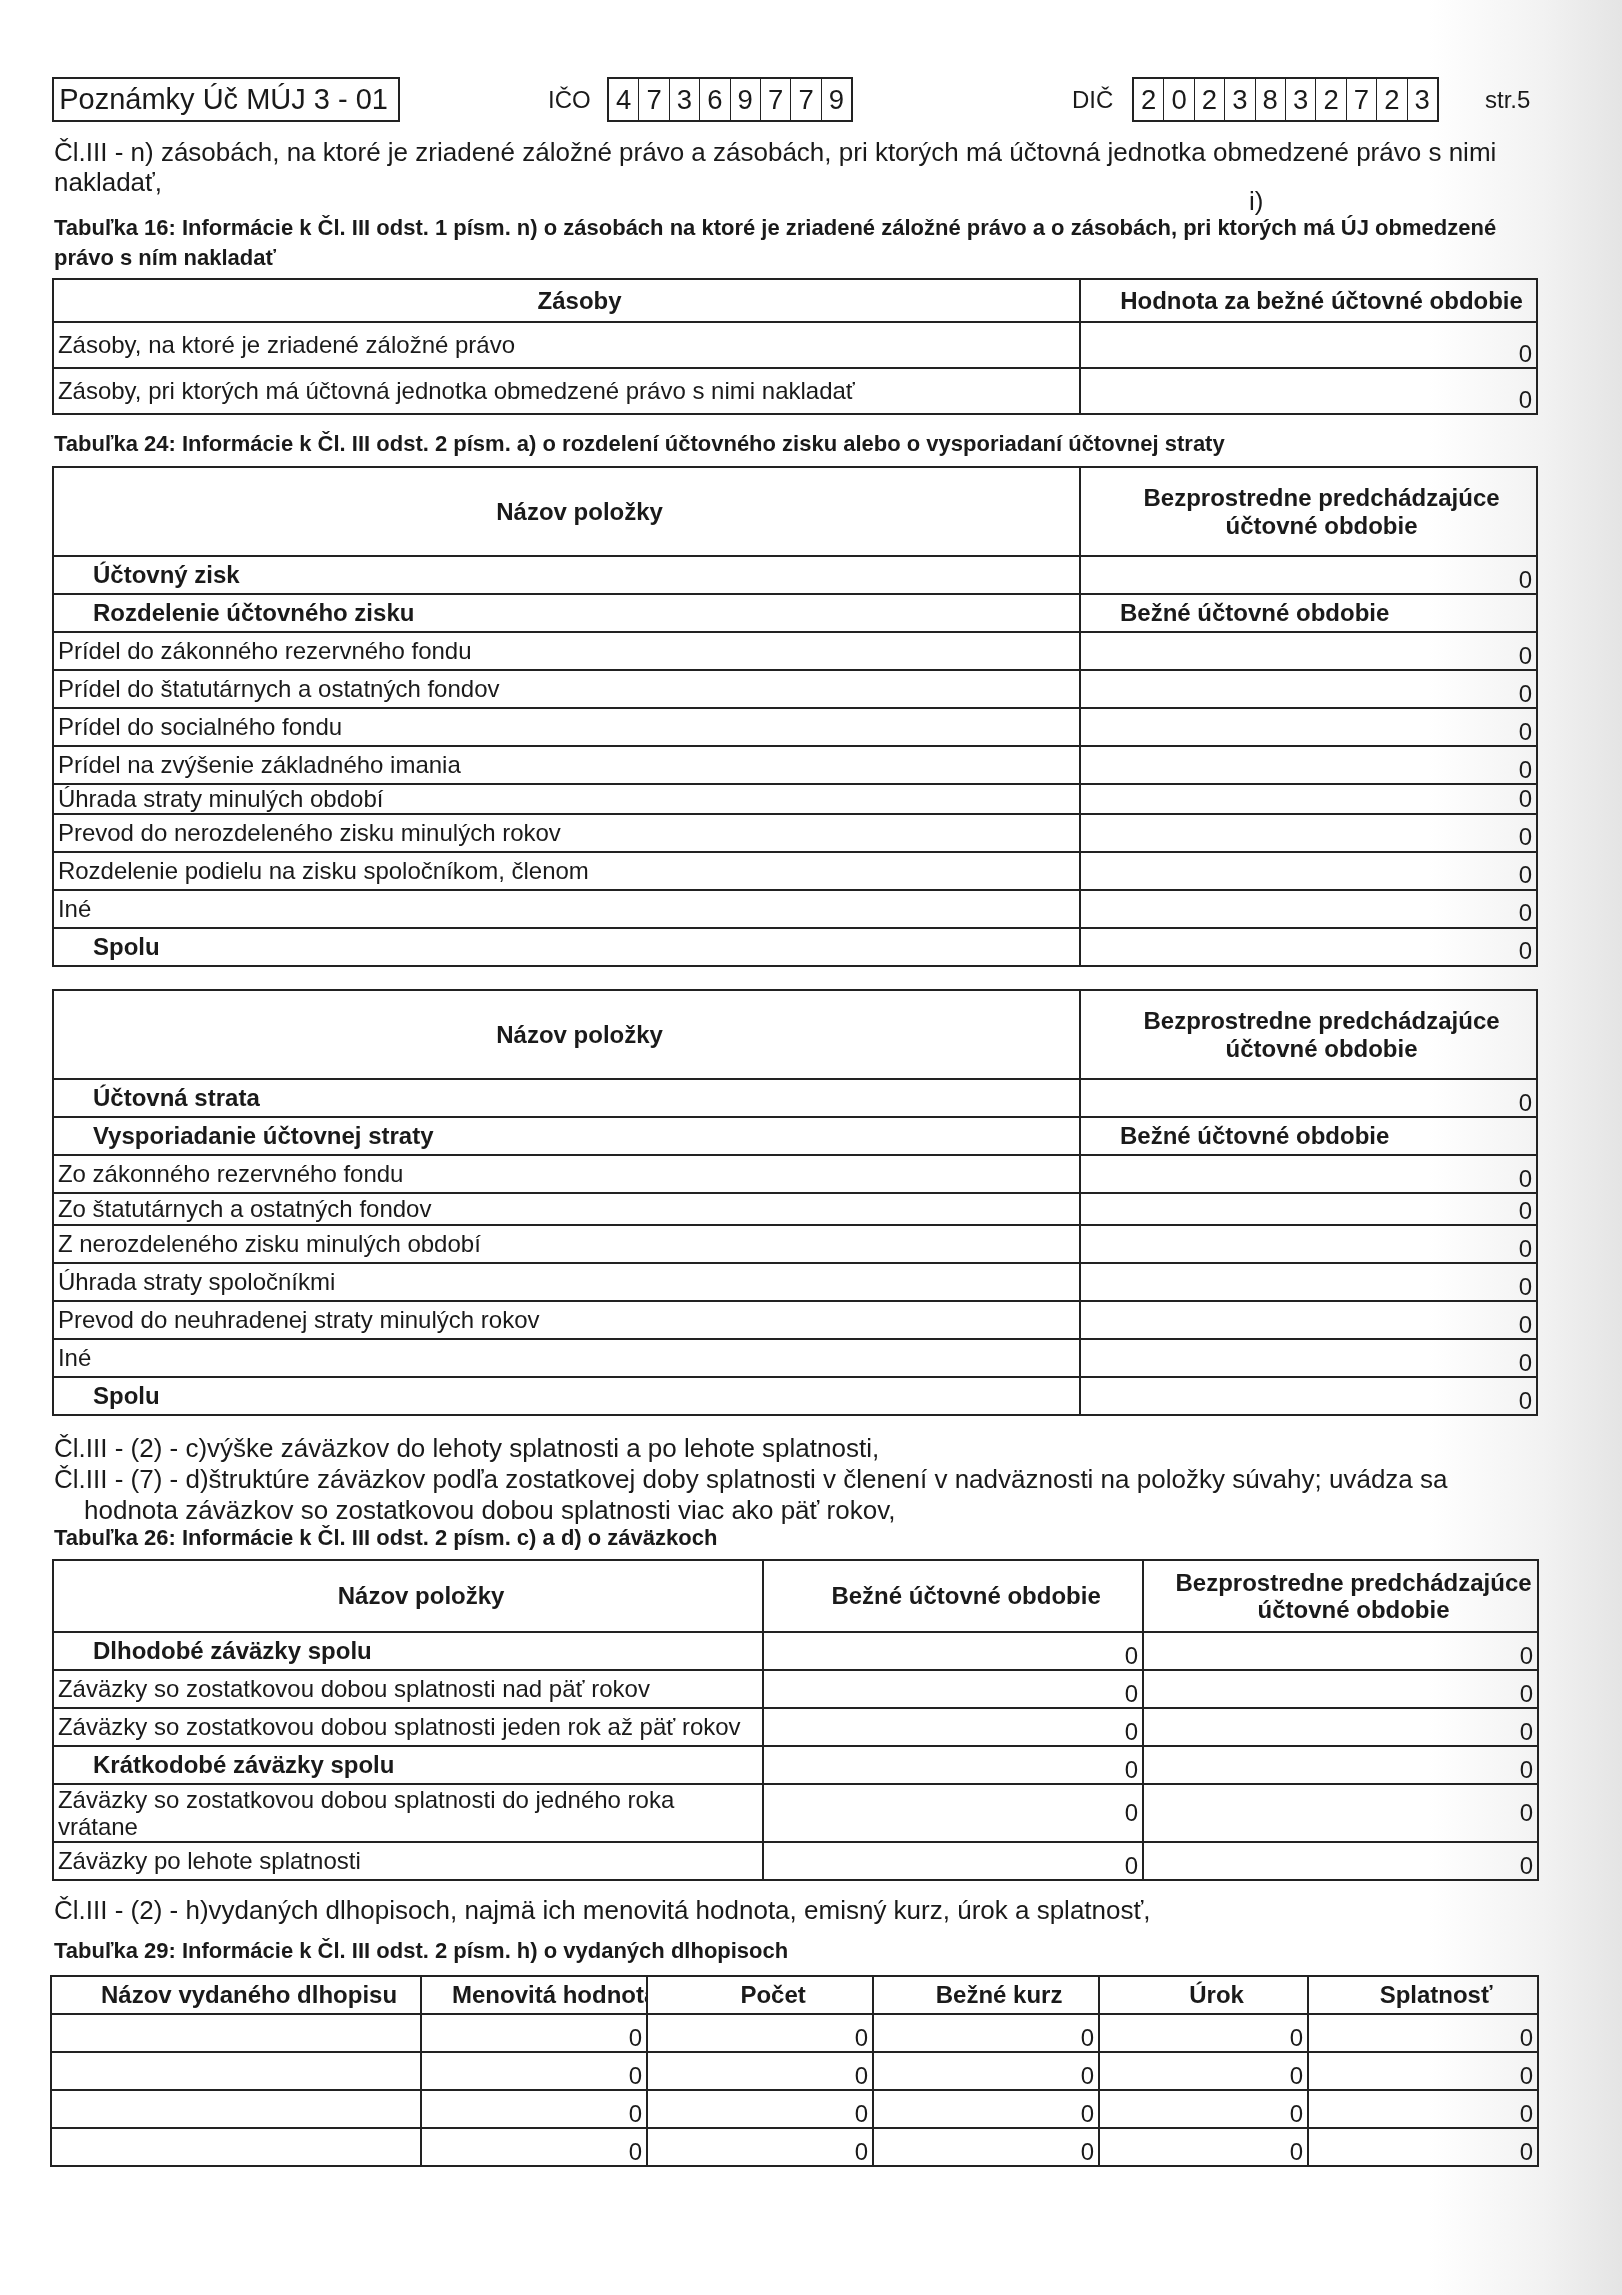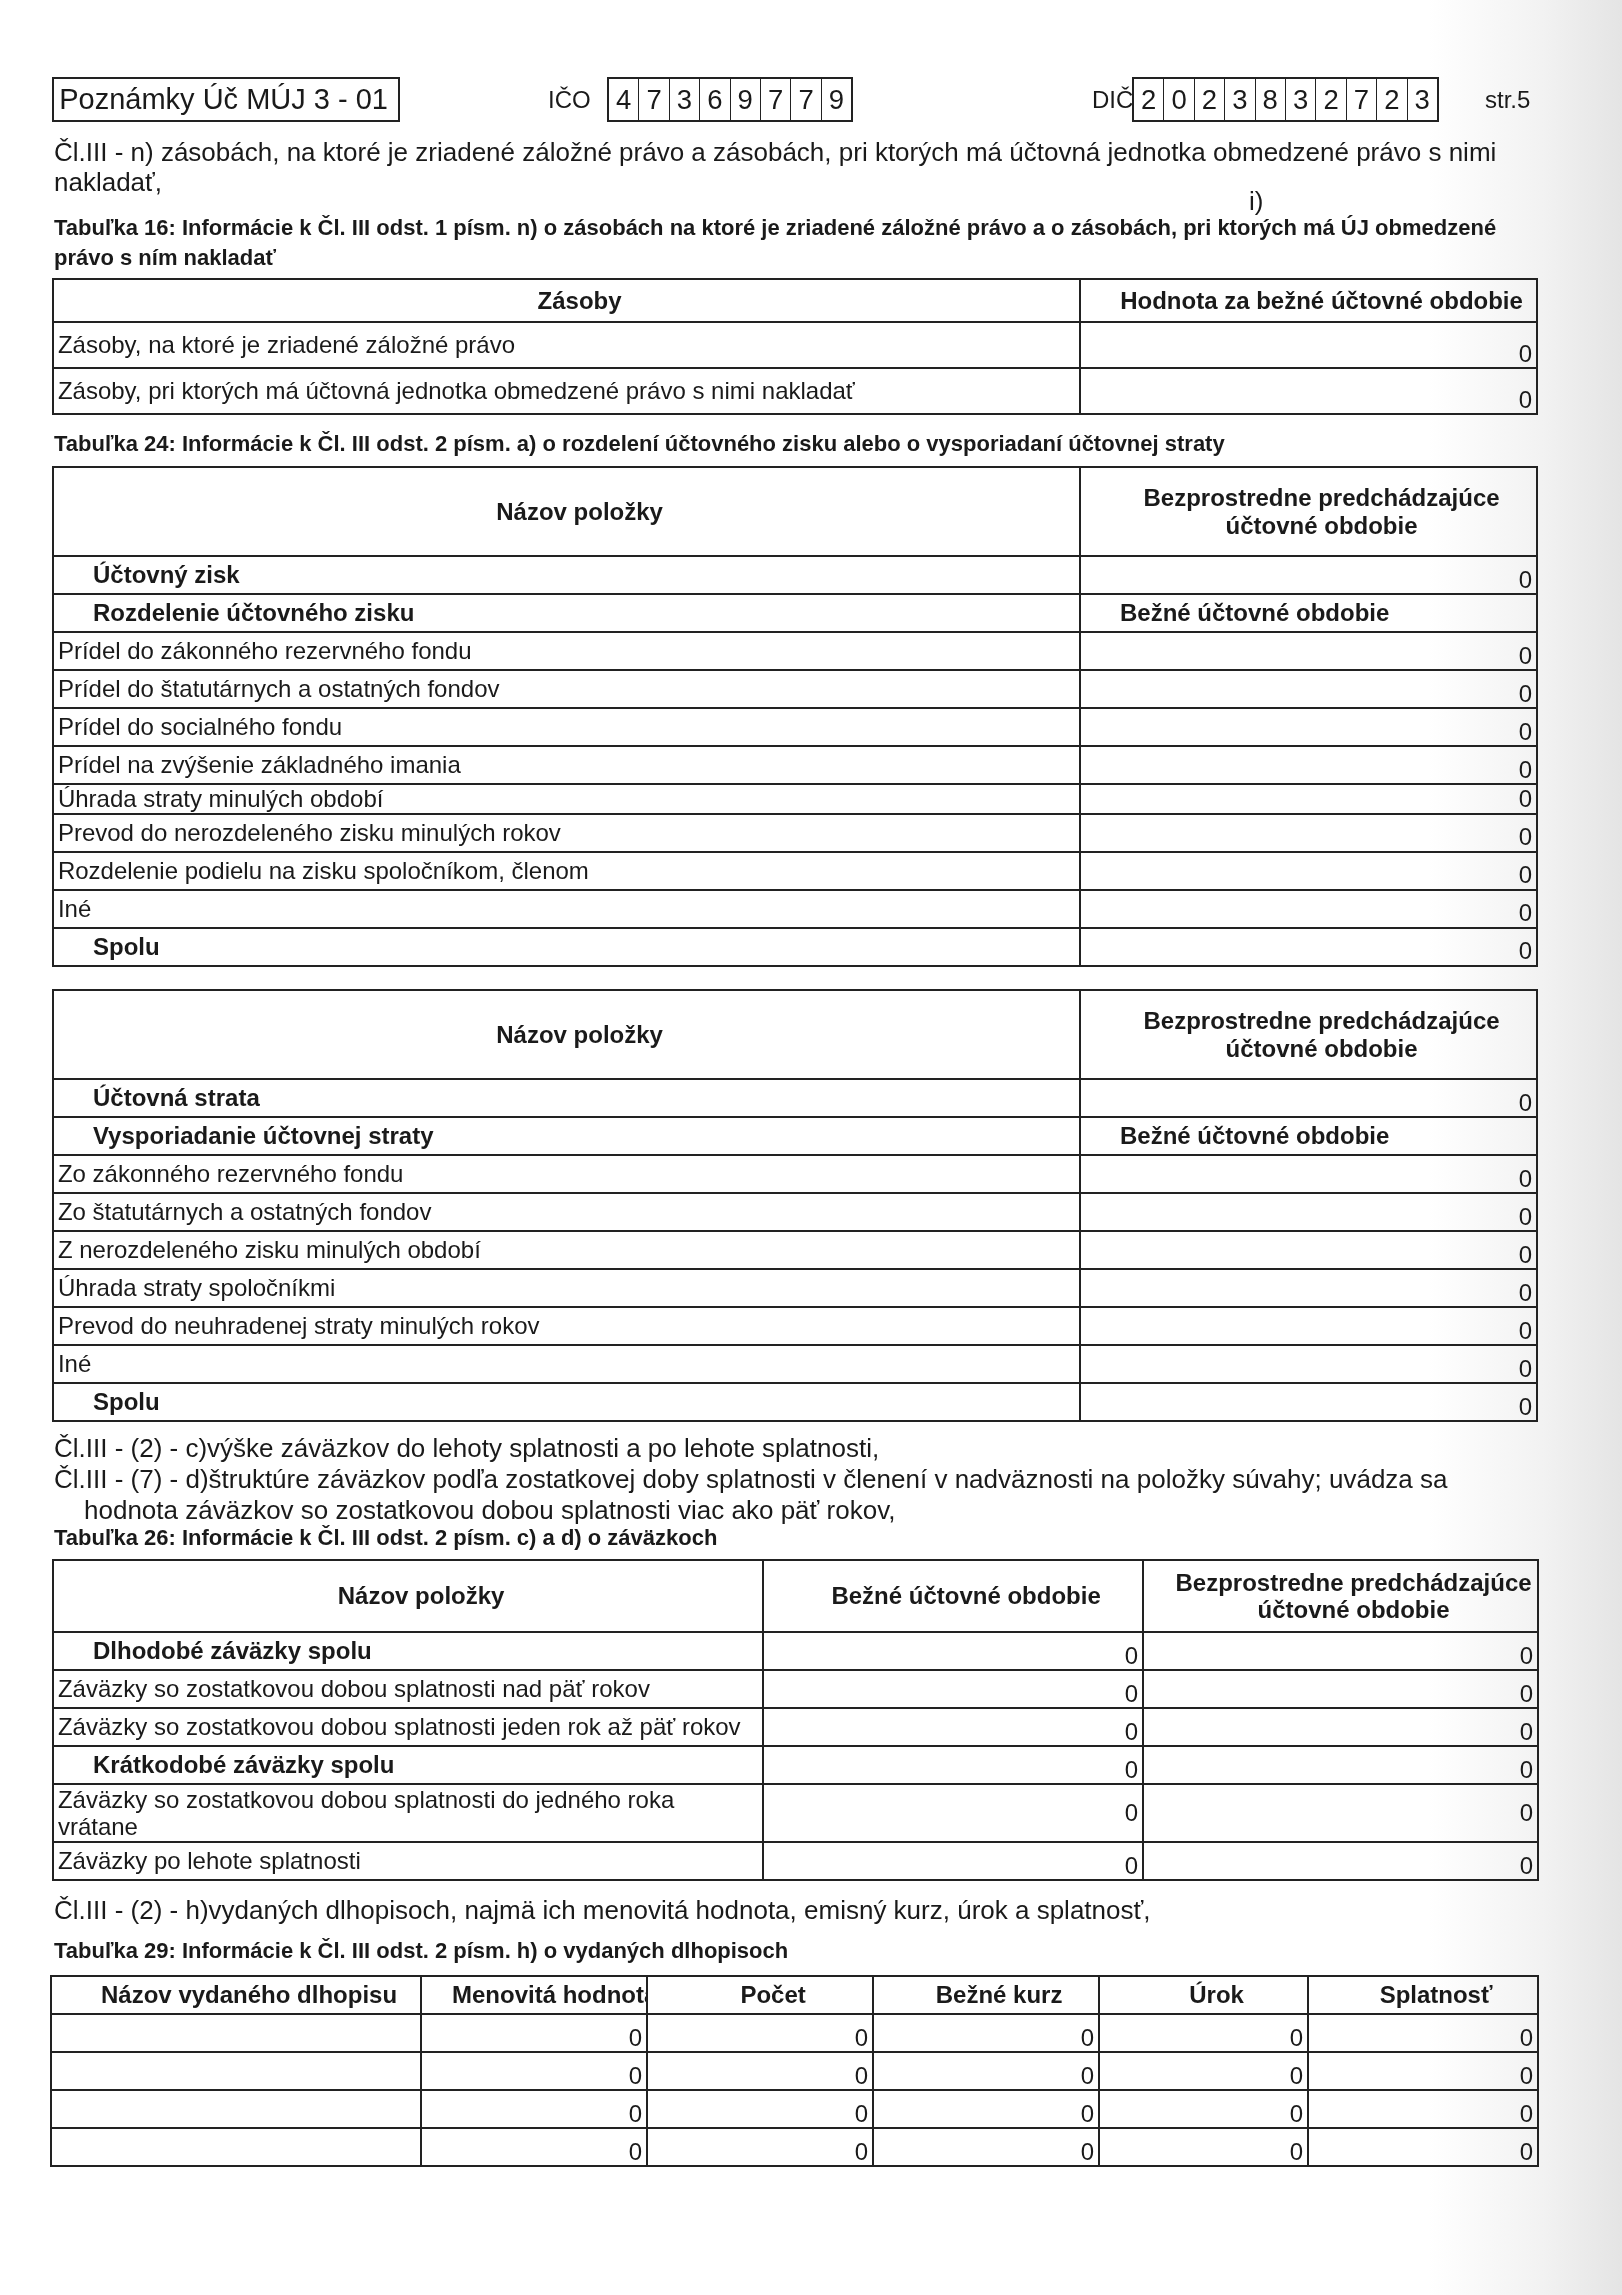--- a/index.html
+++ b/index.html
@@ -35,21 +35,21 @@
   <div class="abs digits" style="left:607px; top:77px;">
     <span>4</span>
     <span>7</span>
     <span>3</span>
     <span>6</span>
     <span>9</span>
     <span>7</span>
     <span>7</span>
     <span>9</span>
   </div>
-  <div class="abs lbl" style="left:1072px; top:79px;margin-left:20px;">DIČ</div>
+  <div class="abs lbl" style="left:1072px; top:79px;">DIČ</div>
   <div class="abs digits" style="left:1132px; top:77px;">
     <span>2</span>
     <span>0</span>
     <span>2</span>
     <span>3</span>
     <span>8</span>
     <span>3</span>
     <span>2</span>
     <span>7</span>
     <span>2</span>
@@ -156,21 +156,21 @@
       <td class="num">0</td>
     </tr>
     <tr style="height:38px">
       <td class="b">Vysporiadanie účtovnej straty</td>
       <td class="b">Bežné účtovné obdobie</td>
     </tr>
     <tr style="height:38px">
           <td>Zo zákonného rezervného fondu</td>
           <td class="num">0</td>
         </tr>
-    <tr style="height:38px">
+    <tr style="height:32px">
           <td>Zo štatutárnych a ostatných fondov</td>
           <td class="num">0</td>
         </tr>
     <tr style="height:38px">
           <td>Z nerozdeleného zisku minulých období</td>
           <td class="num">0</td>
         </tr>
     <tr style="height:38px">
           <td>Úhrada straty spoločníkmi</td>
           <td class="num">0</td>

